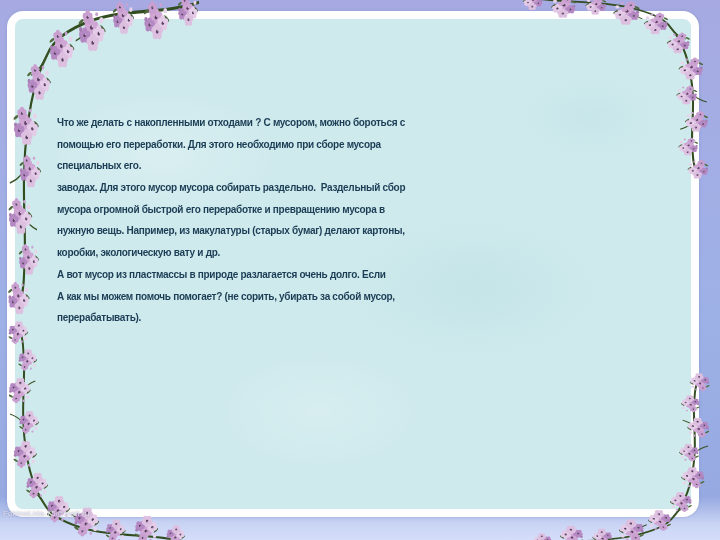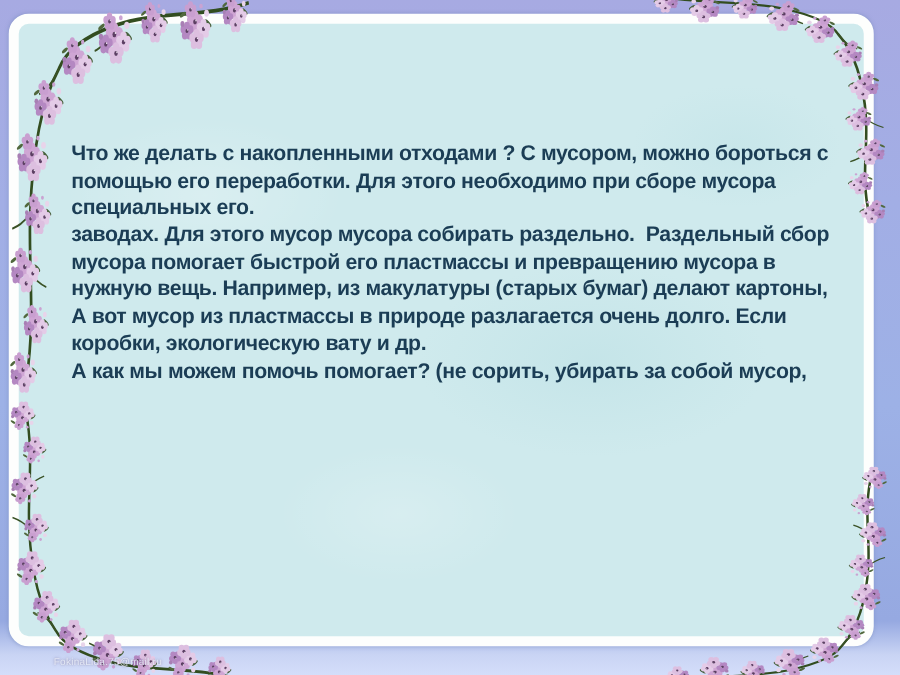--- a/index.html
+++ b/index.html
@@ -21,30 +21,29 @@
       radial-gradient(ellipse 140px 80px at 45% 80%, rgba(255,255,255,0.18), transparent 70%),
       radial-gradient(ellipse 120px 70px at 85% 20%, rgba(183,222,227,0.3), transparent 70%);
     border:8px solid #fdfefd;
     border-radius:16px;
     box-shadow:0 0 3px rgba(120,140,190,0.5);
   }
 
   .text-block{
     position:absolute;left:57px;top:112px;width:620px;
     color:#1b3d55;
-    font-size:17px;font-weight:bold;letter-spacing:-0.3px;
+    font-size:10px;font-weight:bold;letter-spacing:-0.3px;
   }
   .line{height:21.7px;line-height:21.7px;white-space:pre;}
 
   .watermark{
-    position:absolute;left:3px;bottom:6px;
+    position:absolute;left:3px;bottom:22px;
     font-size:8px;color:rgba(235,240,250,0.85);
     letter-spacing:0.2px;
     text-shadow:0 0 2px rgba(90,70,110,0.6);
-    margin-left:40px;
   }
 
   .corner{position:absolute;overflow:visible;}
   .corner-tl{left:-16px;top:-12px;width:215px;height:325px;}
   .corner-tr{right:-12px;top:-12px;width:210px;height:190px;transform:scaleX(-1);}
   .corner-bl{left:-14px;bottom:-12px;width:200px;height:230px;transform:scaleY(-1);}
   .corner-br{right:-12px;bottom:-14px;width:200px;height:180px;transform:scale(-1,-1);}
 
   .defs-holder{position:absolute;width:0;height:0;overflow:hidden;}
 </style>
@@ -111,22 +110,23 @@
   </svg>
   <svg class="corner corner-br" viewBox="0 0 300 320" preserveAspectRatio="none">
     <use href="#corner-branch"></use>
   </svg>
 
   <div class="text-block">
       <div class="line">Что же делать с накопленными отходами ? С мусором, можно бороться с</div>
       <div class="line">помощью его переработки. Для этого необходимо при сборе мусора</div>
       <div class="line">специальных его.</div>
       <div class="line">заводах. Для этого мусор мусора собирать раздельно.  Раздельный сбор</div>
-      <div class="line">мусора помогает быстрой его пластмассы и превращению мусора в</div>
+      <div class="line">мусора огромной быстрой его переработке и превращению мусора в</div>
       <div class="line">нужную вещь. Например, из макулатуры (старых бумаг) делают картоны,</div>
+      <div class="line">коробки, экологическую вату и др.</div>
       <div class="line">А вот мусор из пластмассы в природе разлагается очень долго. Если</div>
-      <div class="line">коробки, экологическую вату и др.</div>
       <div class="line">А как мы можем помочь помогает? (не сорить, убирать за собой мусор,</div>
+      <div class="line">перерабатывать).</div>
     </div>
 
   <div class="watermark">FokinaLida.75@mail.ru</div>
 
 </div>
 
 </body></html>

